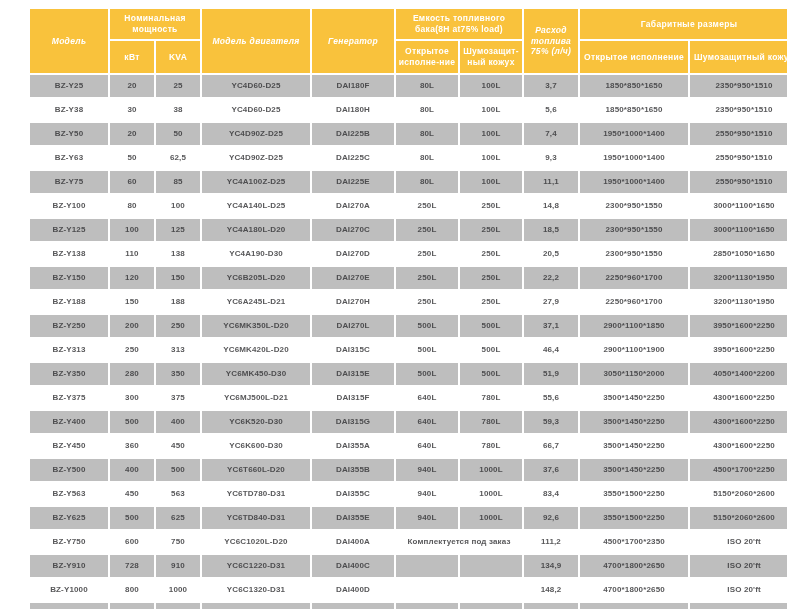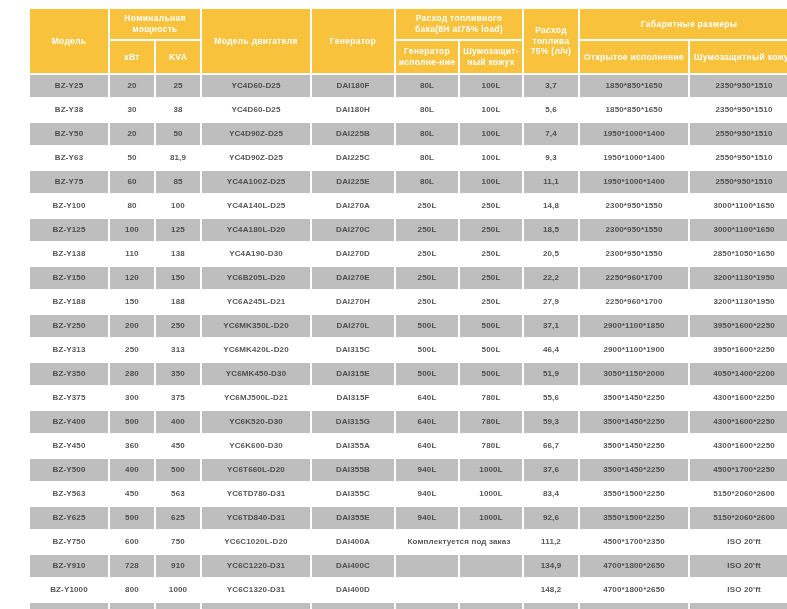--- a/index.html
+++ b/index.html
@@ -43,21 +43,21 @@
   
   table.spec thead th {
     background: #F9C23C;
     color: #ffffff;
     font-weight: bold;
     font-size: 8.5px;
     letter-spacing: 0.3px;
     line-height: 1.25;
     white-space: normal;
   }
-  table.spec thead th.tall  { height: 64px; }
+  table.spec thead th.tall  { height: 64px; font-style: italic; }
   table.spec thead th.upper { height: 30px; }
   table.spec thead th.lower { height: 32px; }
 
   
   table.spec tbody tr td {
     height: 22px;
     color: #58585a;
     font-weight: bold;
     font-size: 8px;
   }
@@ -96,28 +96,28 @@
         <col class="c-fuel">
       <col class="c-dim-o">
         <col class="c-dim-s">
     </colgroup>
     <thead>
       <tr>
         <th rowspan="2" class="tall">Модель</th>
         <th colspan="2" class="upper">Номинальная мощность</th>
         <th rowspan="2" class="tall">Модель двигателя</th>
         <th rowspan="2" class="tall">Генератор</th>
-        <th colspan="2" class="upper">Расход топливного бака(8H at75% load)</th>
+        <th colspan="2" class="upper">Емкость топливного бака(8H at75% load)</th>
         <th rowspan="2" class="tall">Расход топлива 75% (л/ч)</th>
         <th colspan="2" class="upper">Габаритные размеры</th>
       </tr>
       <tr>
         <th class="lower">кВт</th>
         <th class="lower">KVA</th>
-        <th class="lower">Генератор исполне-ние</th>
+        <th class="lower">Открытое исполне-ние</th>
         <th class="lower">Шумозащит-ный кожух</th>
         <th class="lower">Открытое исполнение</th>
         <th class="lower">Шумозащитный кожух</th>
       </tr>
     </thead>
     <tbody id="table-body">
         <tr class="shaded">
           <td>BZ-Y25</td>
           <td>20</td>
           <td>25</td>
@@ -149,21 +149,21 @@
           <td>DAI225B</td>
           <td>80L</td>
           <td>100L</td>
           <td>7,4</td>
           <td>1950*1000*1400</td>
           <td>2550*950*1510</td>
         </tr>
         <tr class="plain">
           <td>BZ-Y63</td>
           <td>50</td>
-          <td>81,9</td>
+          <td>62,5</td>
           <td>YC4D90Z-D25</td>
           <td>DAI225C</td>
           <td>80L</td>
           <td>100L</td>
           <td>9,3</td>
           <td>1950*1000*1400</td>
           <td>2550*950*1510</td>
         </tr>
         <tr class="shaded">
           <td>BZ-Y75</td>

